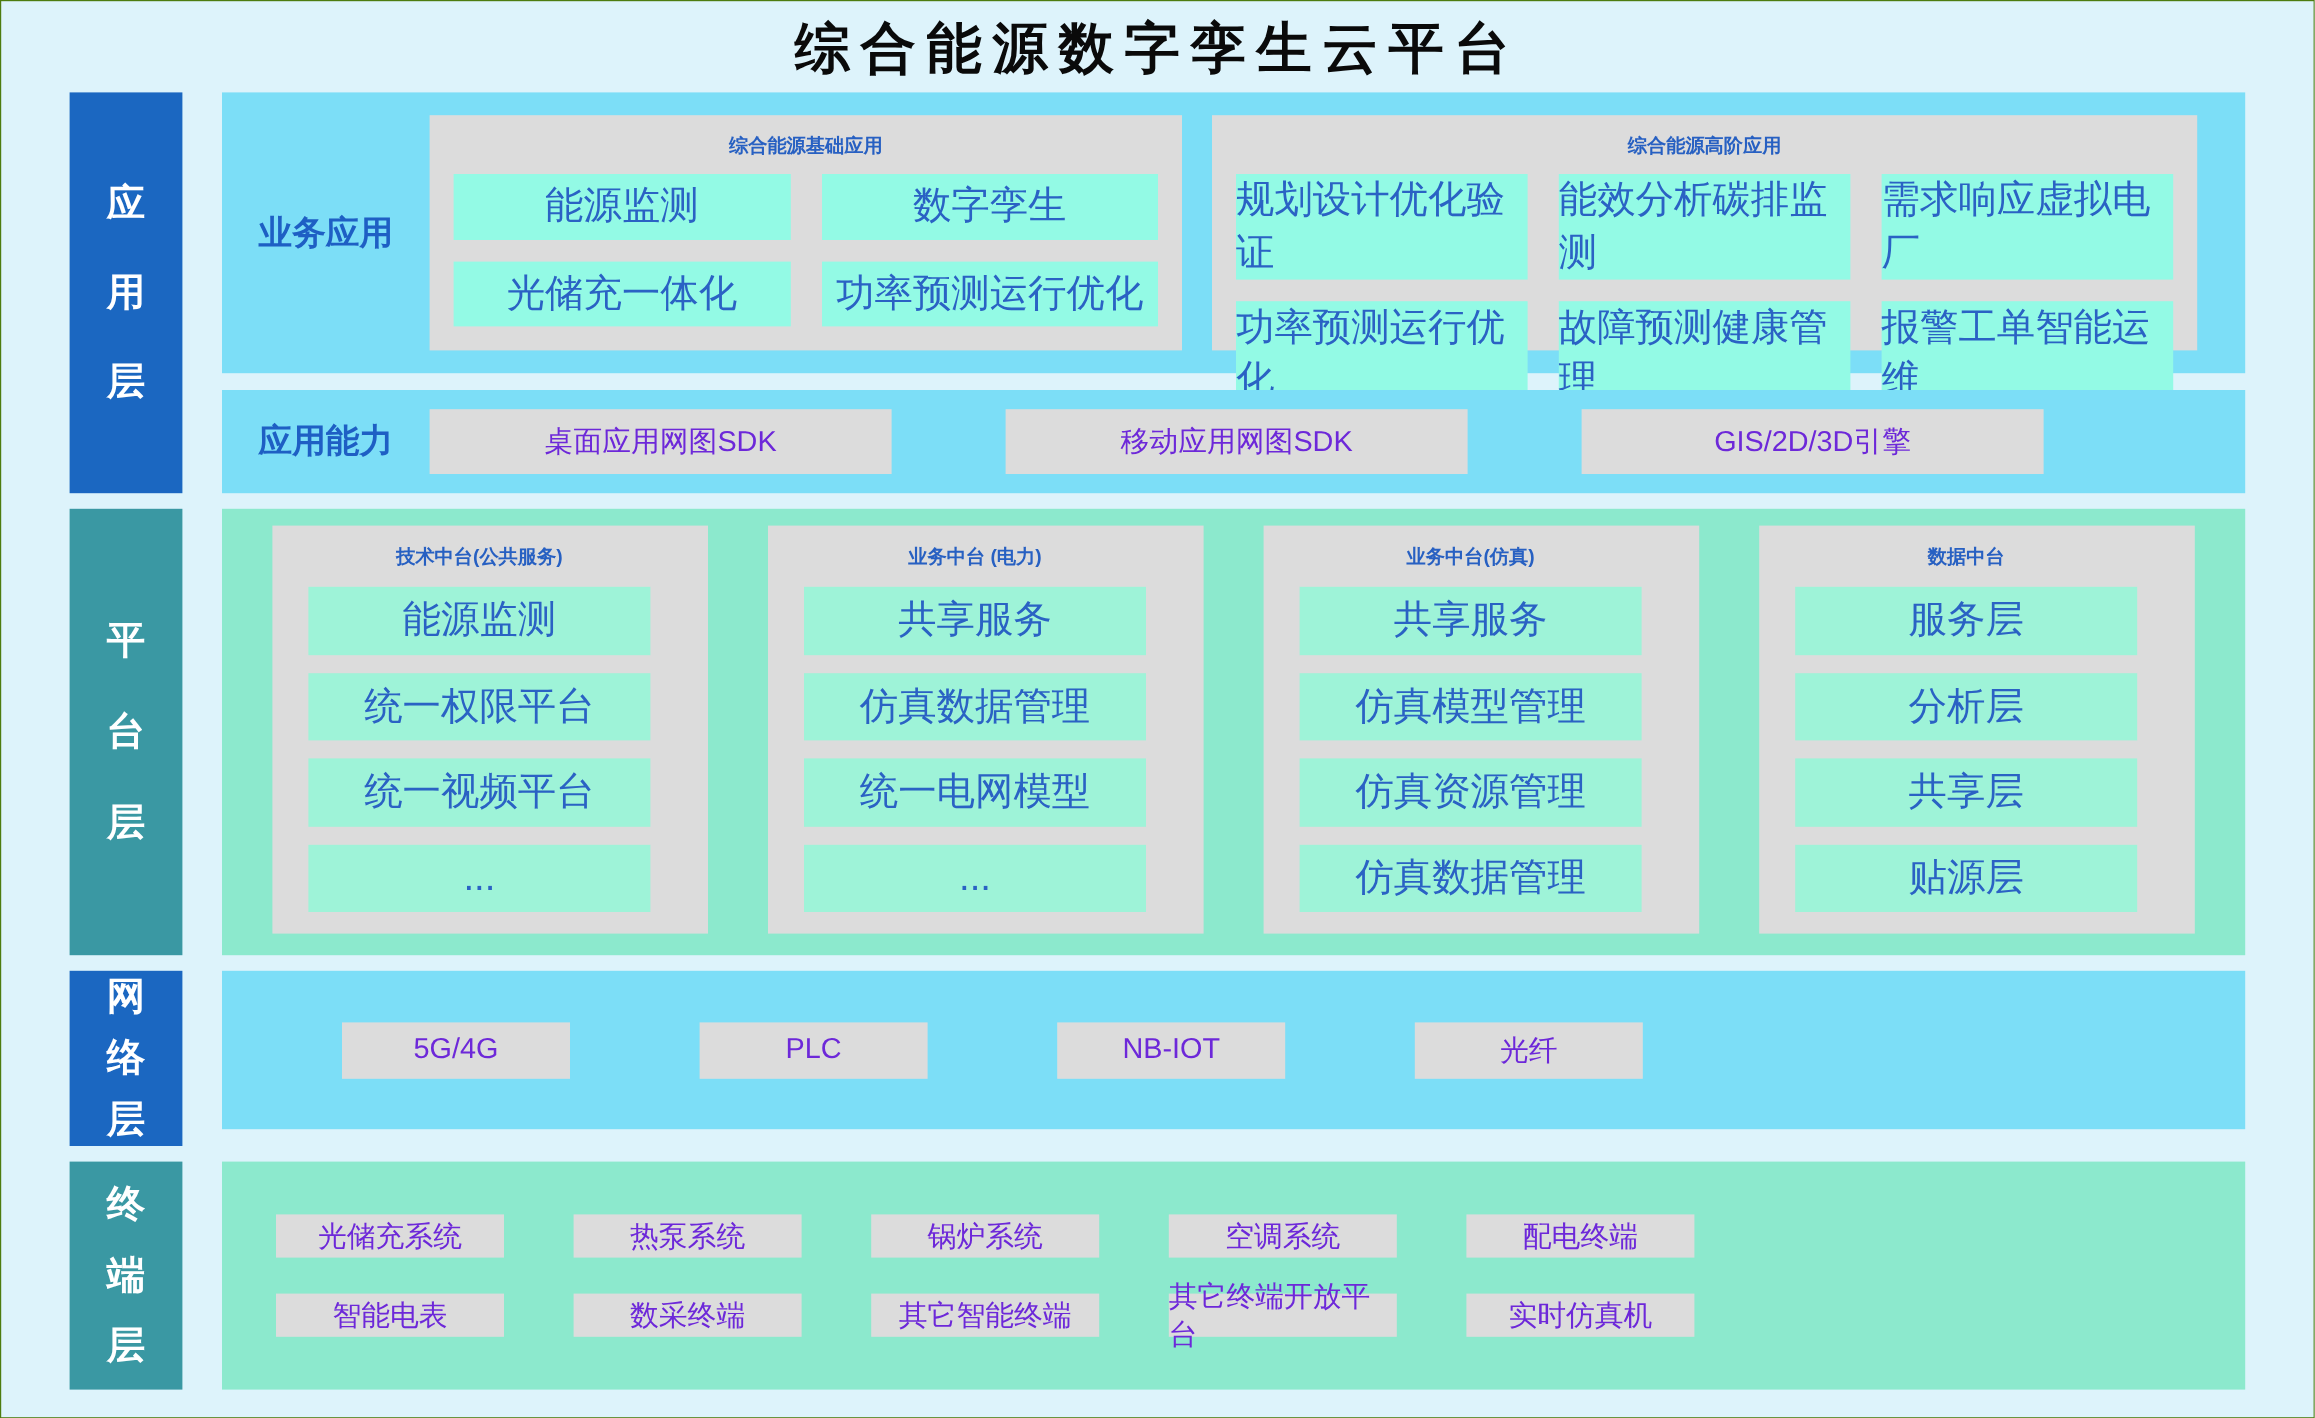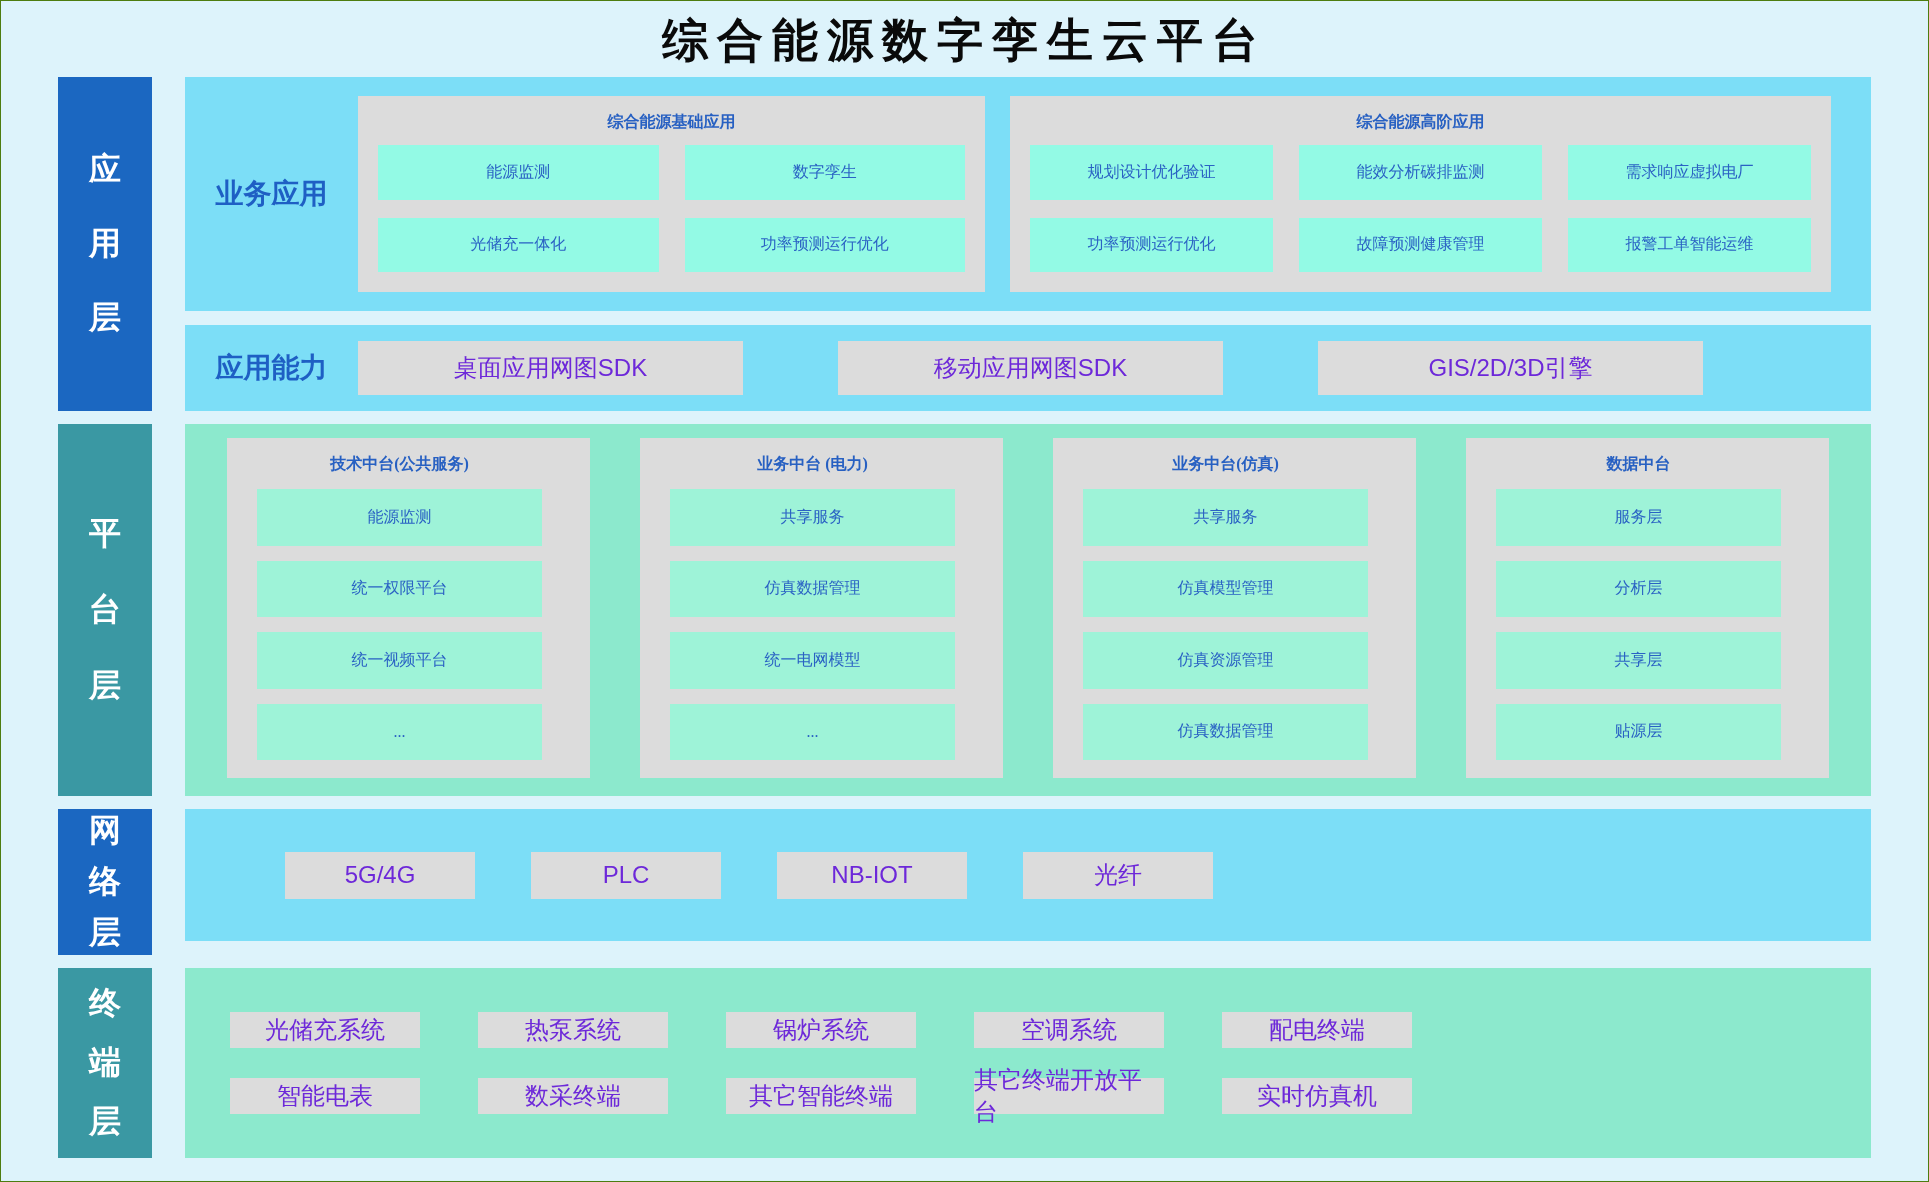--- a/index.html
+++ b/index.html
@@ -87,21 +87,21 @@
     padding: 8px 0 12px 0;
   }
   .chip-grid { flex: 1; display: grid; gap: 18px 26px; }
   .cols-2 { grid-template-columns: 1fr 1fr; }
   .cols-3 { grid-template-columns: 1fr 1fr 1fr; }
   .chip {
     display: flex;
     align-items: center;
     justify-content: center;
     color: #2a62c4;
-    font-size: 16px;
+    font-size: 32px;
     font-weight: 500;
   }
   .chip-app { background: #93fae5; }
   .chip-plat { background: #9ef3d8; }
 
   .cap-row {
     height: 86px;
     display: flex;
     align-items: center;
   }
@@ -117,32 +117,32 @@
   .cap-row .btn { width: 385px; height: 54px; margin-right: 95px; }
   .cap-row .btn:first-of-type { margin-left: 88px; }
 
   
   .platform-row {
     height: 372px;
     display: flex;
     gap: 50px;
     padding: 14px 42px 18px 42px;
   }
-  .pcol { flex: 1; padding: 6px 48px 18px 30px; font-family: Liberation Serif, serif; }
+  .pcol { flex: 1; padding: 6px 48px 18px 30px; }
   .pcol .panel-title { padding: 10px 0 14px 0; }
   .pstack { flex: 1; display: flex; flex-direction: column; gap: 15px; }
   .pstack .chip { flex: 1; }
 
   
   .network-row {
     height: 132px;
     display: flex;
     align-items: center;
     padding-left: 100px;
-    gap: 56px;
+    gap: 108px;
   }
   .network-row .btn { width: 190px; height: 47px; }
 
   
   .terminal-row {
     height: 190px;
     display: flex;
     flex-direction: column;
     justify-content: center;
     gap: 30px;

